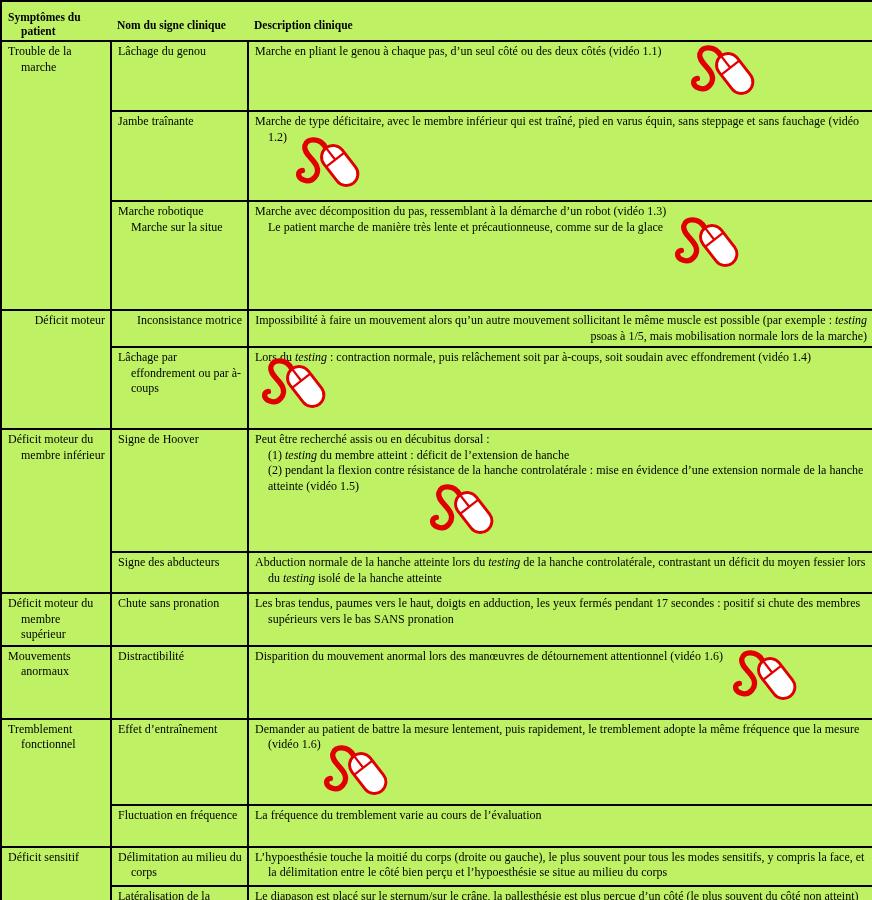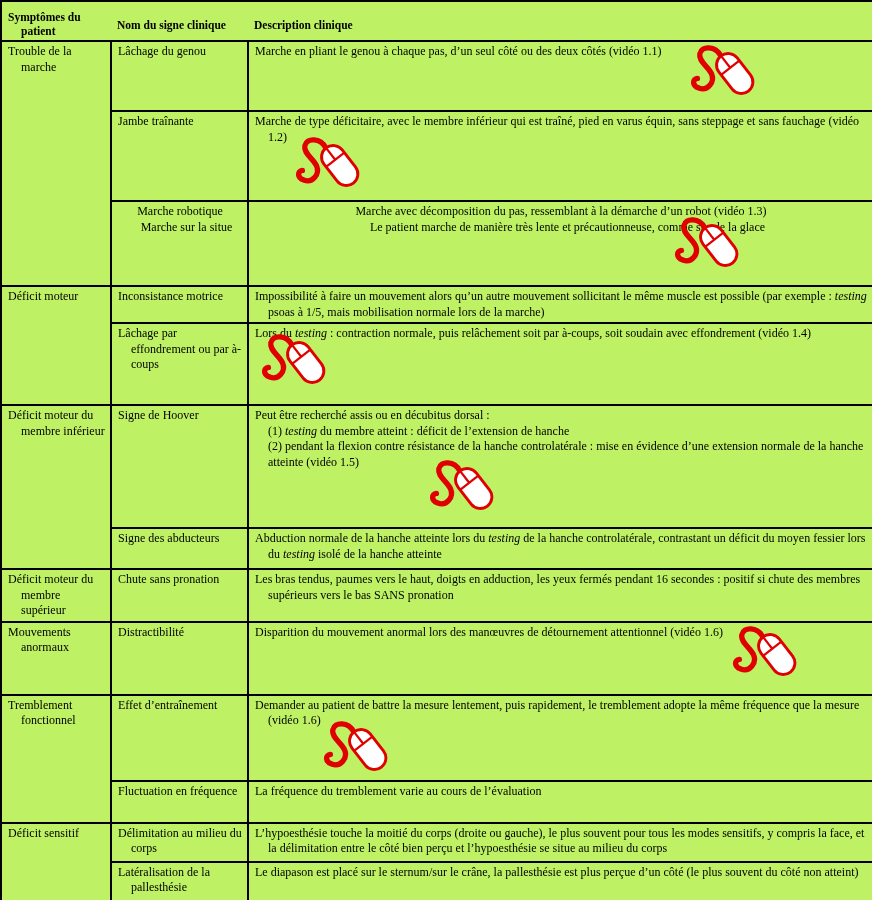--- a/index.html
+++ b/index.html
@@ -86,40 +86,40 @@
                 <g fill="none" stroke="#e00000">
                   <path d="M38 12 C32 1 16 0 13.8 10 C12 19 23.5 24.5 27.5 33.5 C31.5 43 23 54 12.5 50 C4.5 47 5 39.5 11 38.8" stroke-width="6.2" stroke-linecap="round"></path>
                   <g transform="rotate(-38 54.5 33)">
                     <rect x="41" y="7" width="27" height="52" rx="13.5" fill="#fff" stroke-width="3.4"></rect>
                     <path d="M41 24.5 L68 24.5 M54.5 7 L54.5 24.5" stroke-width="2.6"></path>
                   </g>
                 </g>
               </svg></span>
           </td>
         </tr>
-        <tr style="height: 85px; text-align: center;">
+        <tr style="height: 109px;">
           <td class="sign-cell">
             <div class="hang">Marche robotique</div>
             <div class="ind">Marche sur la situe</div>
           </td>
           <td class="desc-cell">
             <div class="hang">Marche avec décomposition du pas, ressemblant à la démarche d’un robot (vidéo 1.3)</div>
             <div class="ind">Le patient marche de manière très lente et précautionneuse, comme sur de la glace</div>
             <span class="mouse top-right" style="top:15px;right:128px;"><svg viewBox="0 0 84 66" width="72" height="57" style="overflow:visible">
                 <g fill="none" stroke="#e00000">
                   <path d="M38 12 C32 1 16 0 13.8 10 C12 19 23.5 24.5 27.5 33.5 C31.5 43 23 54 12.5 50 C4.5 47 5 39.5 11 38.8" stroke-width="6.2" stroke-linecap="round"></path>
                   <g transform="rotate(-38 54.5 33)">
                     <rect x="41" y="7" width="27" height="52" rx="13.5" fill="#fff" stroke-width="3.4"></rect>
                     <path d="M41 24.5 L68 24.5 M54.5 7 L54.5 24.5" stroke-width="2.6"></path>
                   </g>
                 </g>
               </svg></span>
           </td>
         </tr>
-        <tr style="height: 35px;">
+        <tr style="height: 35px; text-align: right;">
           <td class="symptom-cell" rowspan="2">
             <div class="hang">Déficit moteur</div>
           </td>
           <td class="sign-cell">
             <div class="hang">Inconsistance motrice</div>
           </td>
           <td class="desc-cell">
             <div class="hang">Impossibilité à faire un mouvement alors qu’un autre mouvement sollicitant le même muscle est possible (par exemple : <i>testing</i> psoas à 1/5, mais mobilisation normale lors de la marche)</div>
           </td>
         </tr>
@@ -171,21 +171,21 @@
           </td>
         </tr>
         <tr style="height: 52px;">
           <td class="symptom-cell" rowspan="1">
             <div class="hang">Déficit moteur du membre supérieur</div>
           </td>
           <td class="sign-cell">
             <div class="hang">Chute sans pronation</div>
           </td>
           <td class="desc-cell">
-            <div class="hang">Les bras tendus, paumes vers le haut, doigts en adduction, les yeux fermés pendant 16 secondes : positif si chute des membres supérieurs vers le bas SANS pronation</div>
+            <div class="hang">Les bras tendus, paumes vers le haut, doigts en adduction, les yeux fermés pendant 17 secondes : positif si chute des membres supérieurs vers le bas SANS pronation</div>
           </td>
         </tr>
         <tr style="height: 73px;">
           <td class="symptom-cell" rowspan="1">
             <div class="hang">Mouvements anormaux</div>
           </td>
           <td class="sign-cell">
             <div class="hang">Distractibilité</div>
           </td>
           <td class="desc-cell">

